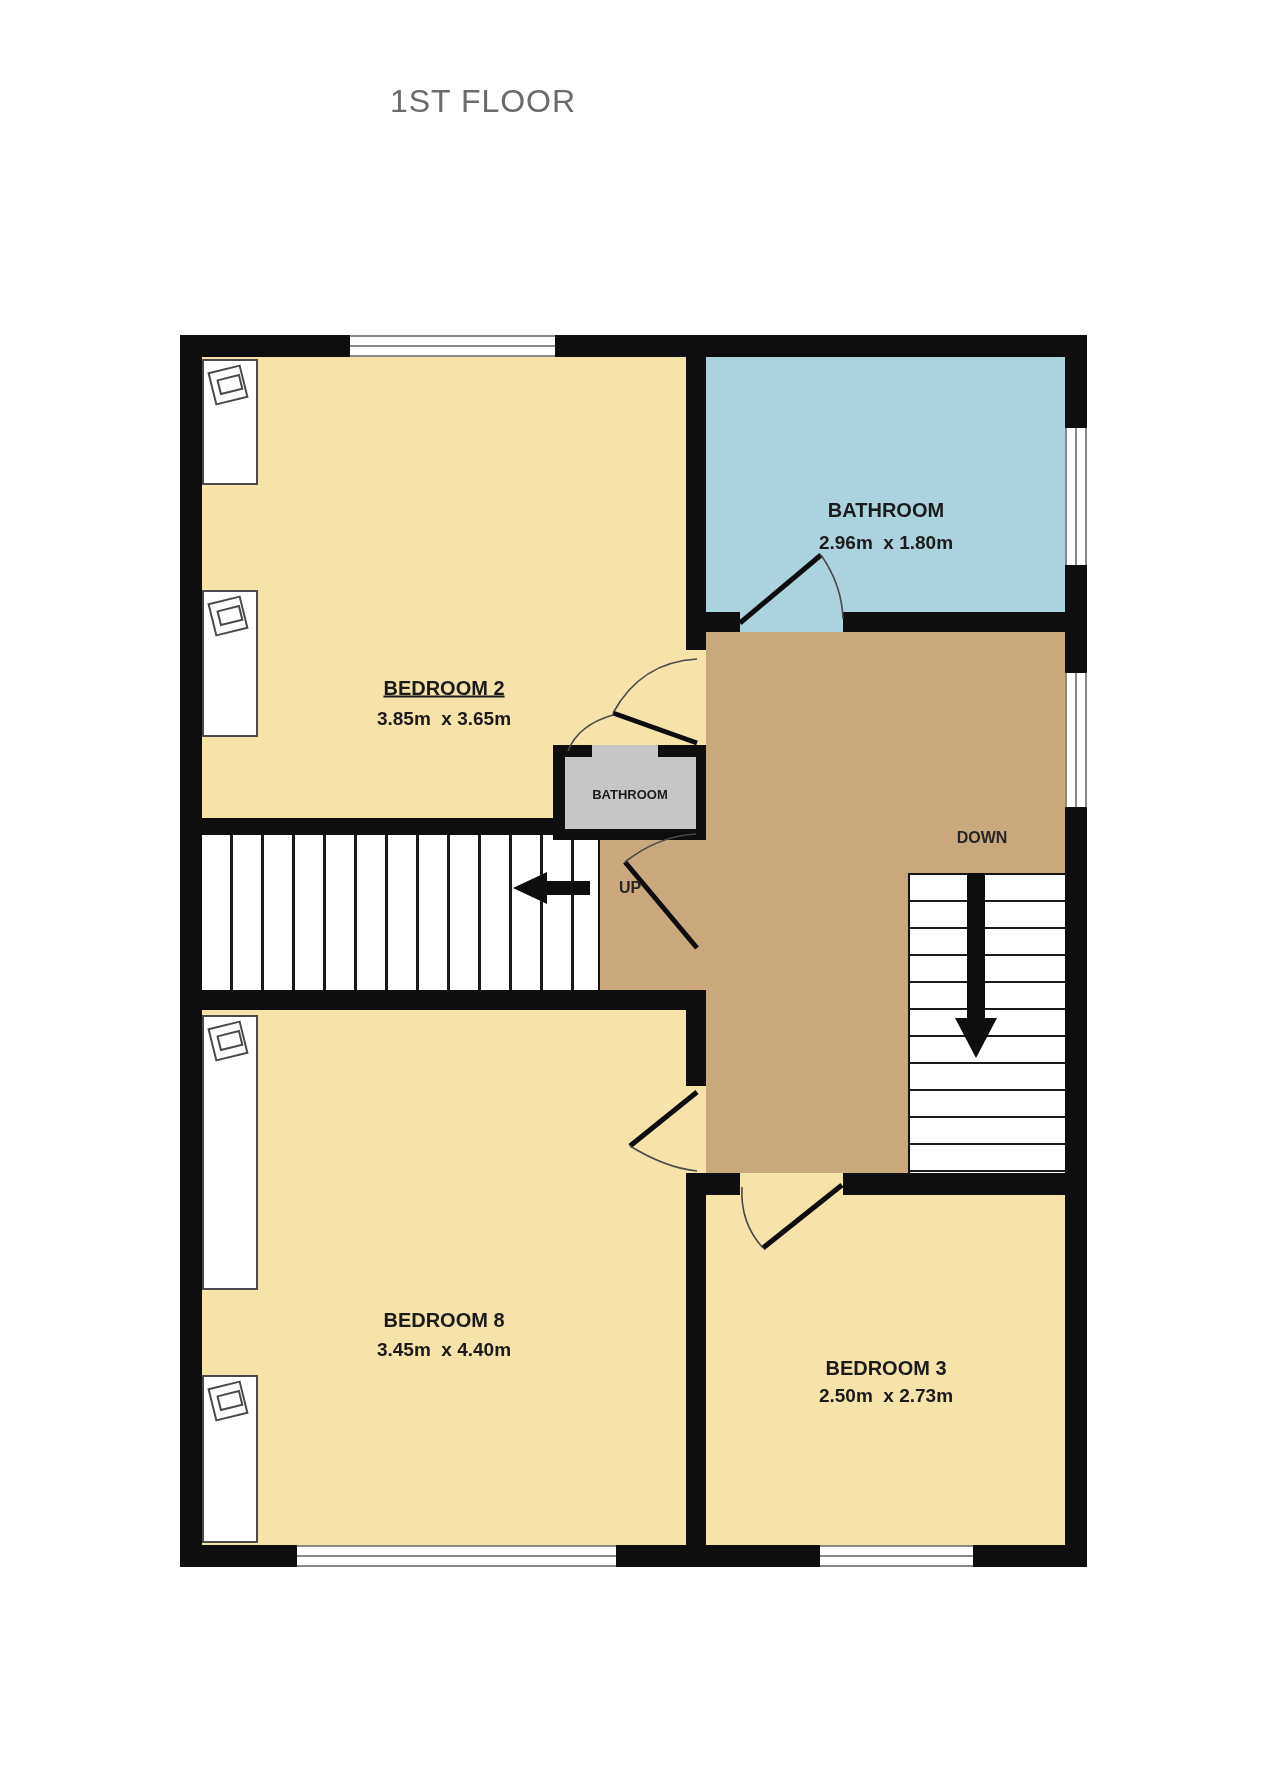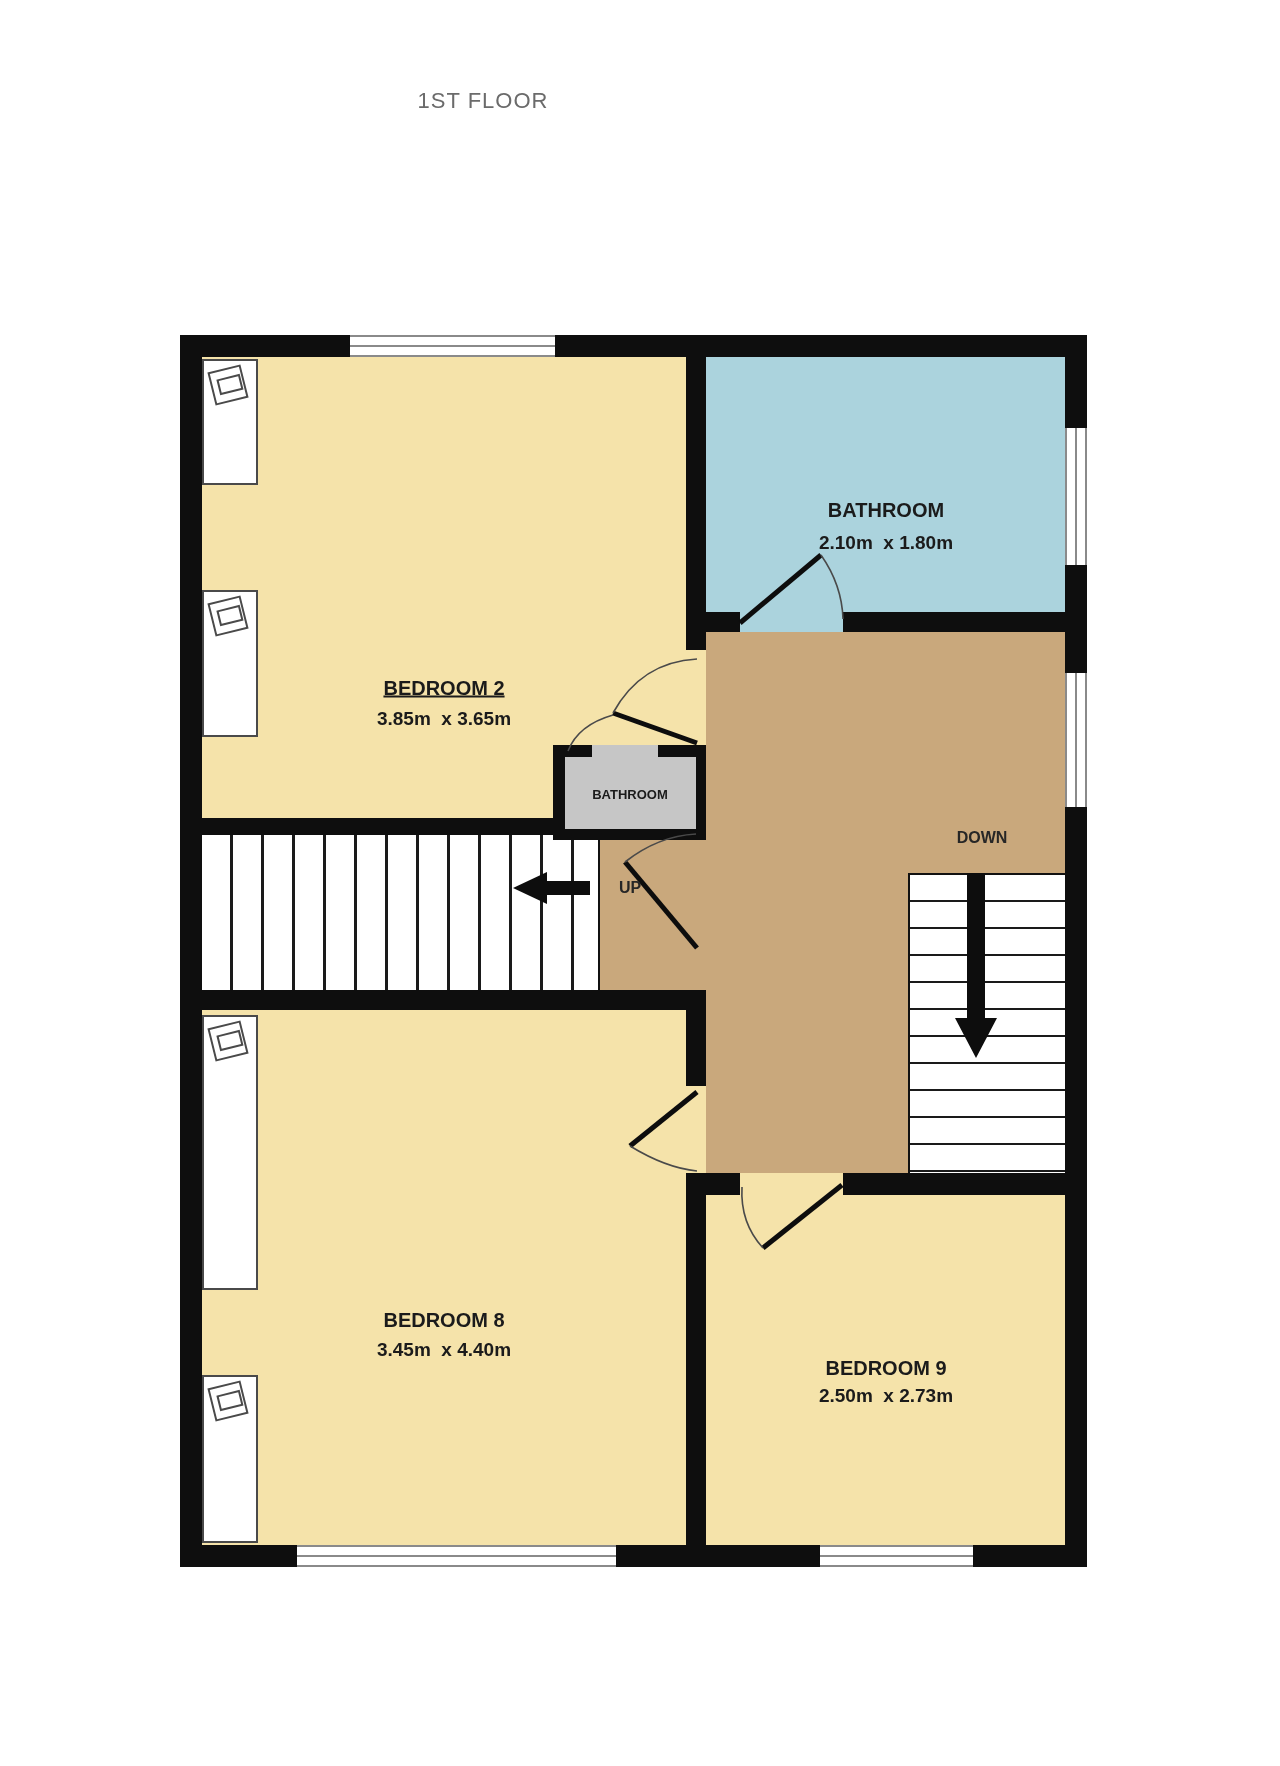--- a/index.html
+++ b/index.html
@@ -8,21 +8,21 @@
     --hall-fill:#c9a87c;
     --hotpress-fill:#c6c6c6;
     --wall:#0e0e0e;
     --title-text:#6b6b6b;
     --label-text:#1b1b1b;
   }
   html,body{margin:0;padding:0;background:#fff;}
   .page{position:relative;width:1280px;height:1766px;background:#fff;overflow:hidden;
         font-family:"Liberation Sans", sans-serif;}
   .title{position:absolute;left:483px;top:101px;transform:translate(-50%,-50%);
-         font-size:22px;letter-spacing:1px;color:var(--title-text);white-space:nowrap;}
+         font-size:32px;letter-spacing:1px;color:var(--title-text);white-space:nowrap;}
   .plan{position:absolute;left:180px;top:335px;width:907px;height:1232px;}
   .plan > div{position:absolute;}
   .f-bed{background:var(--bedroom-fill);}
   .f-bath{background:var(--bathroom-fill);}
   .f-hall{background:var(--hall-fill);}
   .wall{background:var(--wall);}
   .hp-frame{background:var(--wall);}
   .hp-inner{background:var(--hotpress-fill);}
   .stairs-up{background-color:#fff;
     background-image:repeating-linear-gradient(to right, transparent 0 28px, #1a1a1a 28px 31px);
@@ -137,23 +137,23 @@
       <path class="panel" d="M662,850 L583,913"></path>
       <path class="swing" d="M562,852 Q560,888 583,913"></path>
 
       <polygon class="arrow" points="333,553 367,537 367,546 410,546 410,560 367,560 367,569"></polygon>
       <polygon class="arrow" points="787,538 805,538 805,683 817,683 796,723 775,683 787,683"></polygon>
     </svg>
 
     <div class="lbl room-name" style="left:264px;top:353px;text-decoration:underline;">BEDROOM 2</div>
     <div class="lbl dims" style="left:264px;top:384px;">3.85m  x 3.65m</div>
     <div class="lbl room-name" style="left:706px;top:175px;">BATHROOM</div>
-    <div class="lbl dims" style="left:706px;top:208px;">2.10m  x 1.80m</div>
+    <div class="lbl dims" style="left:706px;top:208px;">2.96m  x 1.80m</div>
     <div class="lbl room-name" style="left:264px;top:985px;">BEDROOM 8</div>
     <div class="lbl dims" style="left:264px;top:1015px;">3.45m  x 4.40m</div>
-    <div class="lbl room-name" style="left:706px;top:1033px;">BEDROOM 9</div>
+    <div class="lbl room-name" style="left:706px;top:1033px;">BEDROOM 3</div>
     <div class="lbl dims" style="left:706px;top:1061px;">2.50m  x 2.73m</div>
     <div class="lbl hp-lbl" style="left:450px;top:459px;">BATHROOM</div>
     <div class="lbl stair-lbl" style="left:450px;top:553px;">UP</div>
     <div class="lbl stair-lbl" style="left:802px;top:503px;">DOWN</div>
 
   </div>
 </div>
 
 </body></html>

